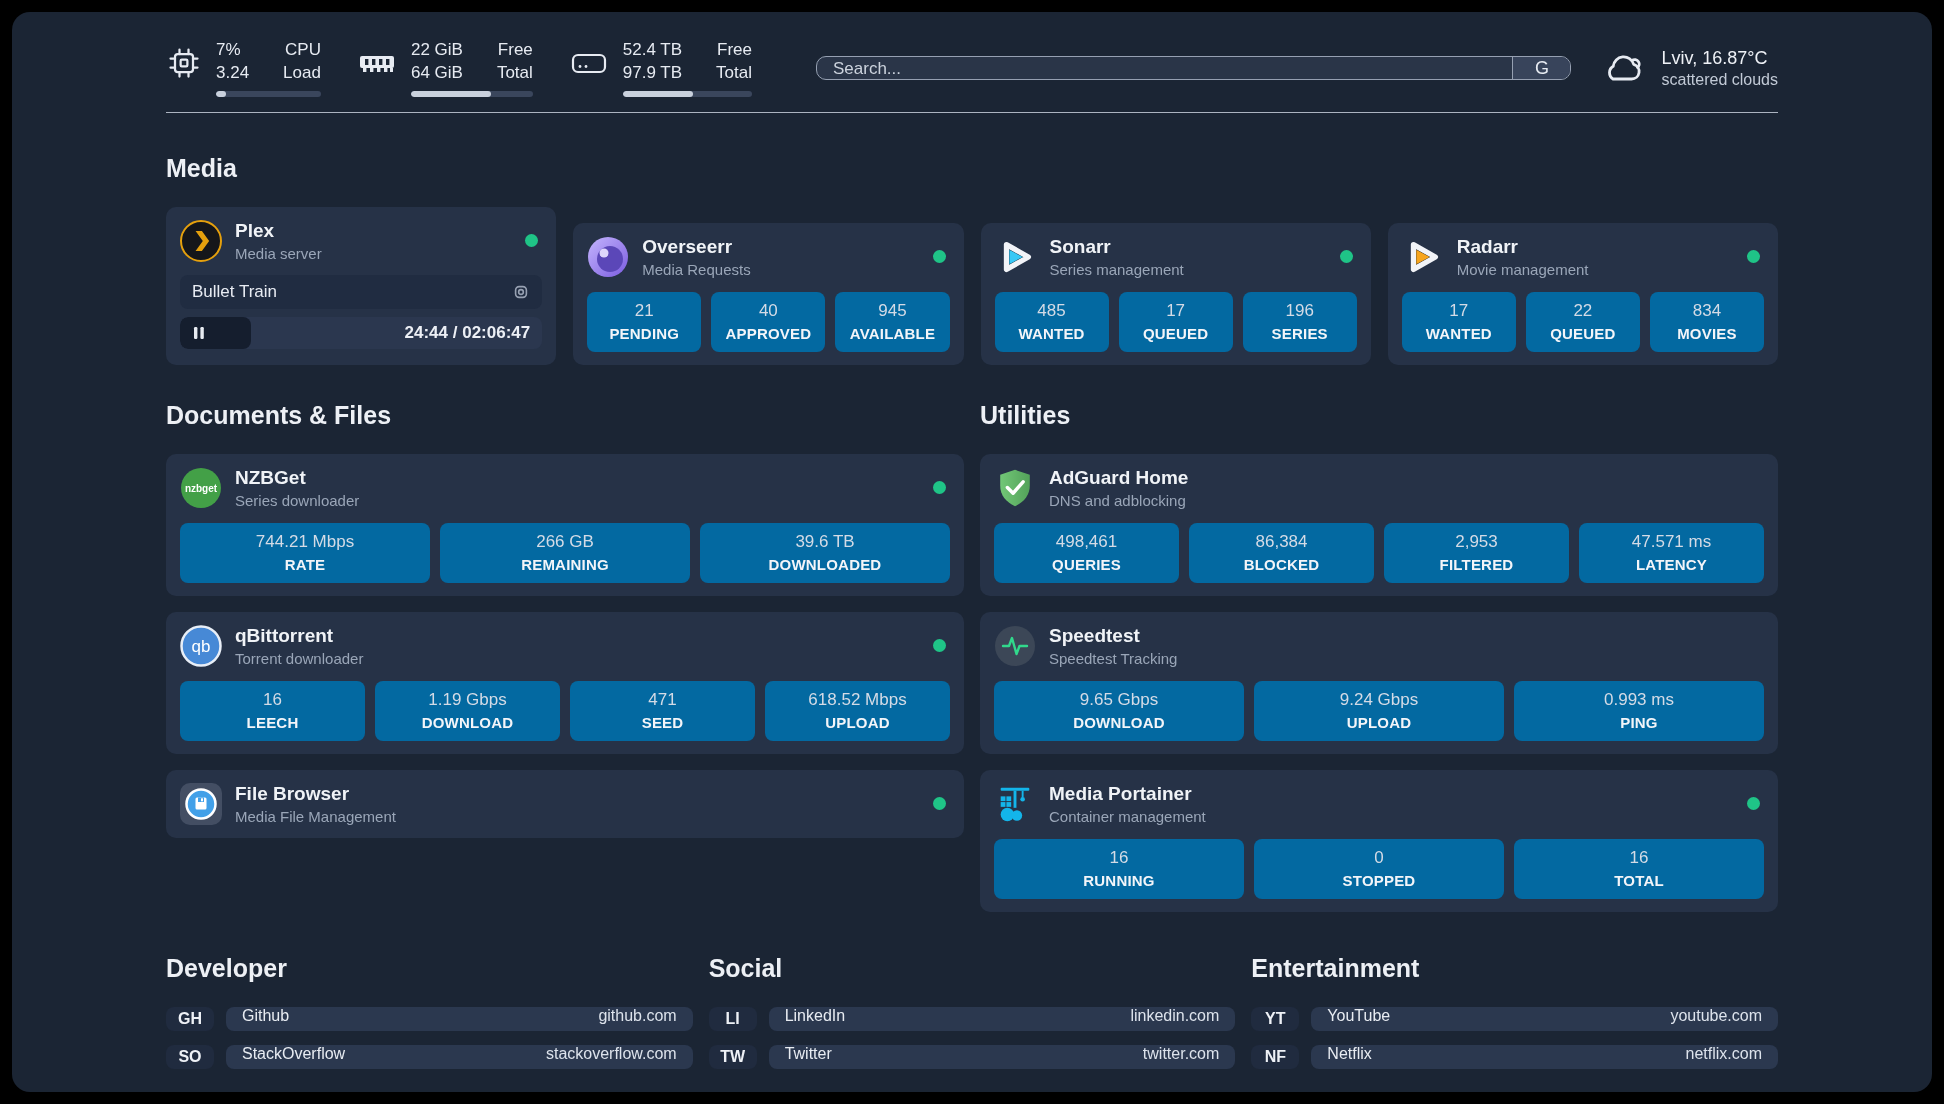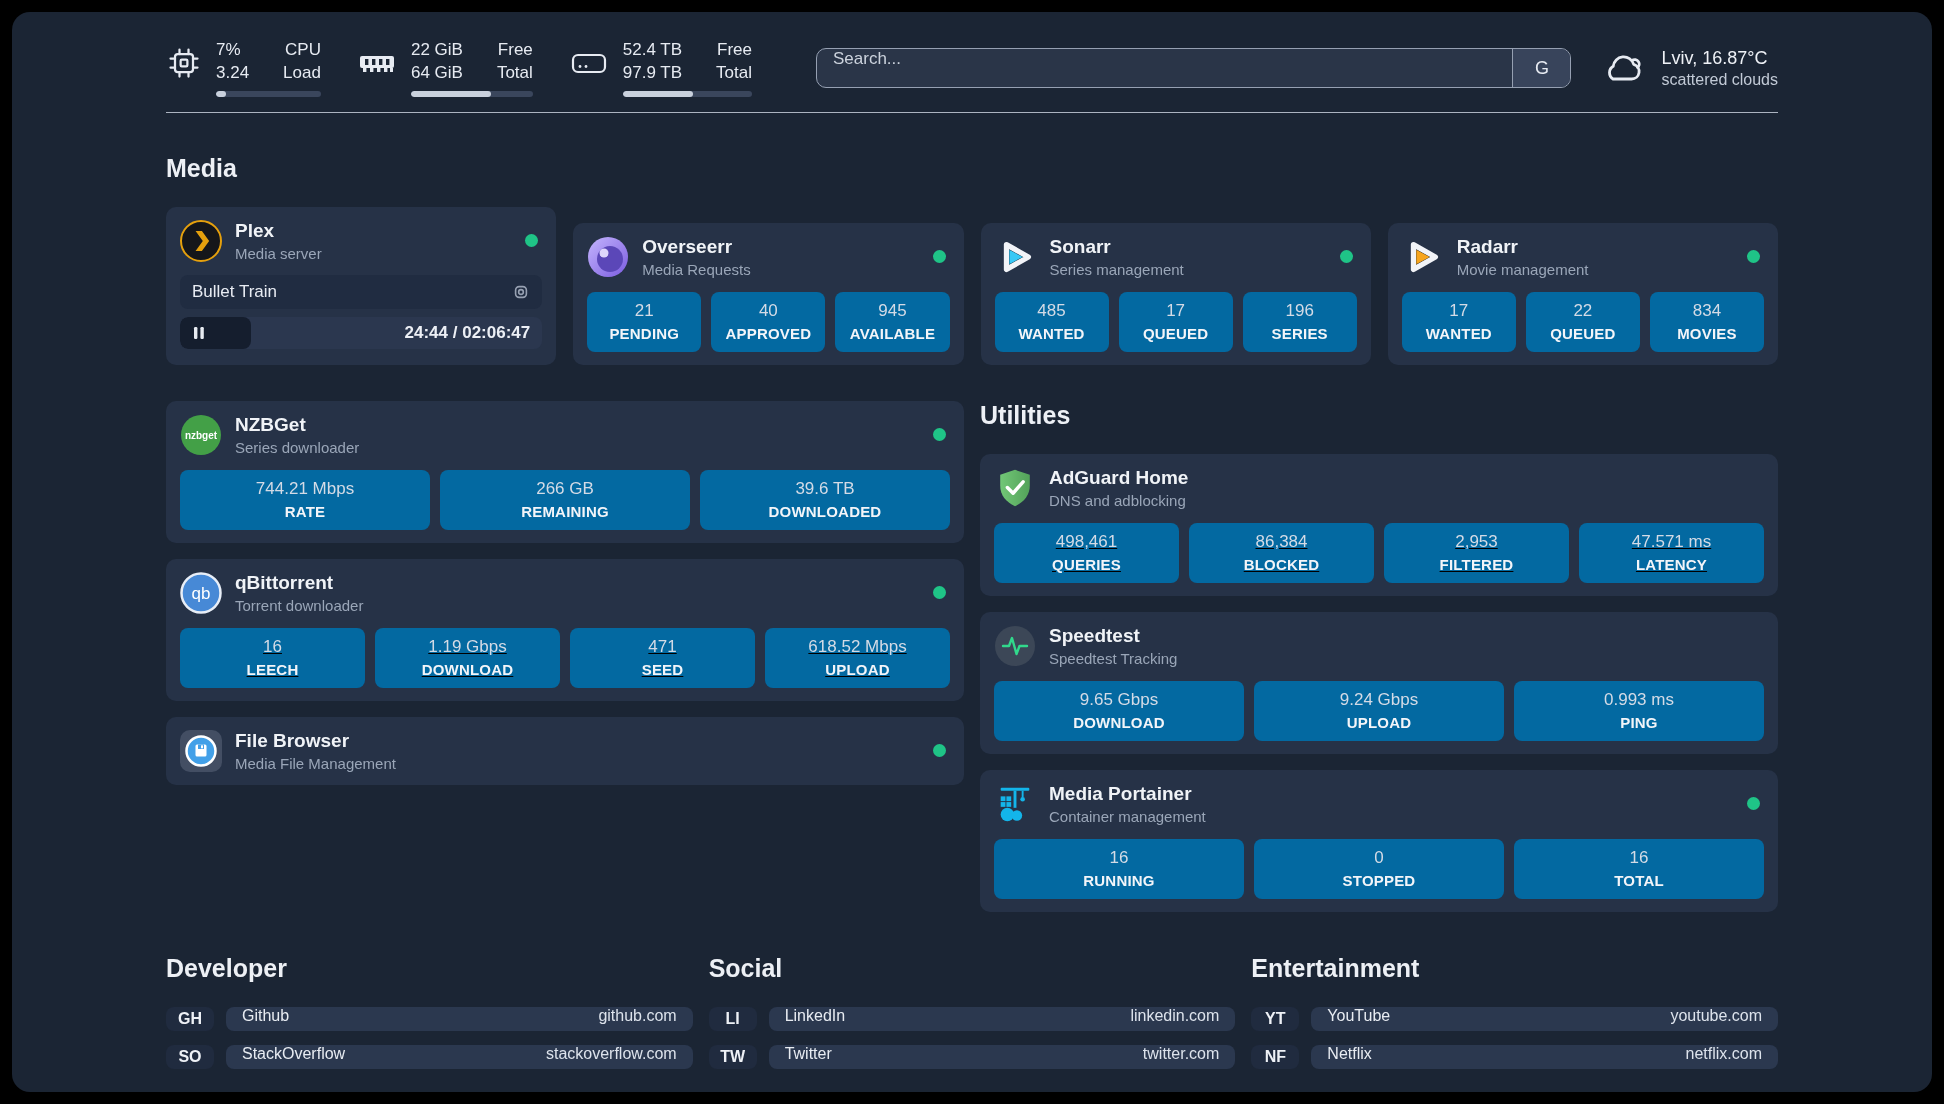--- a/index.html
+++ b/index.html
@@ -11,21 +11,21 @@
   
   .header { display:flex; align-items:center; height:56px; color:#e7ebf2; }
   .stat { display:flex; align-items:flex-start; gap:14px; margin-right:36px; }
   .stat svg { margin-top:6px; }
   .stat-cols { display:flex; gap:34px; font-size:17px; line-height:1.35; }
   .stat-col { display:flex; flex-direction:column; }
   .stat-col.right { text-align:right; }
   .stat-bar { height:6px; background:#3a465c; border-radius:3px; margin-top:6px; overflow:hidden; }
   .bar-fill { height:100%; background:#c9d1dd; border-radius:3px; }
 
-  .search { flex:1; display:flex; align-items:flex-start; height:40px; border:1px solid #96a0b2;
+  .search { flex:1; display:flex; align-items:flex-end; height:24px; border:1px solid #96a0b2;
             border-radius:10px; background:#2a3548; margin:0 28px; overflow:hidden; }
   .search input { flex:1; background:transparent; border:none; outline:none; color:#e7ebf2;
                   font-size:17px; padding:0 16px; font-family:"Liberation Sans",sans-serif; }
   .search input::placeholder { color:#ccd3dd; }
   .g-btn { width:58px; height:100%; border-left:1px solid #96a0b2; background:#38445b;
            color:#e7ebf2; display:flex; align-items:center; justify-content:center;
            font-size:18px; cursor:pointer; }
 
   .weather { display:flex; align-items:center; gap:14px; }
   .weather-loc { font-size:18px; color:#eef1f6; }
@@ -42,21 +42,21 @@
   .card { background:#263247; border-radius:10px; padding:13px 14px; position:relative; cursor:pointer; }
   .card + .card { margin-top:16px; }
   .card-head { display:flex; align-items:center; gap:13px; }
   .app-icon { width:42px; height:42px; flex:0 0 42px; display:flex; align-items:center; justify-content:center; }
   .app-name { font-size:19px; color:#f0f3f7; font-weight:600; }
   .app-sub { font-size:15px; color:#9aa6b8; margin-top:3px; }
   .dot { position:absolute; top:27px; right:18px; width:13px; height:13px; border-radius:50%; background:#1fc487; }
 
   .tiles { display:grid; gap:10px; margin-top:14px; }
   .tiles.c3 { grid-template-columns:repeat(3,1fr); }
-  .tiles.c4 { grid-template-columns:repeat(4,1fr);text-decoration:underline; }
+  .tiles.c4 { grid-template-columns:repeat(4,1fr); }
   .tile { background:#0369a1; border-radius:8px; text-align:center; padding:9px 4px 10px; }
   .tile-val { font-size:17px; color:#d4dbe6; }
   .tile-lab { font-size:15px; font-weight:700; color:#f3f5f9; margin-top:4px; letter-spacing:.2px; }
 
   
   .player-title { margin-top:13px; height:34px; background:#202c41; border-radius:8px;
                   display:flex; align-items:center; justify-content:space-between;
                   padding:0 12px; color:#e8ecf3; font-size:17px; }
   .player-progress { margin-top:8px; height:32px; background:#2b374f; border-radius:8px;
                      position:relative; display:flex; align-items:center; overflow:hidden; }
@@ -311,20 +311,21 @@
             <div class="tile-lab">MOVIES</div>
           </div>
         </div>
       </div>
     </div>
   </div>
 
   <div class="two-col">
 
     <div>
+      <h2 class="section-title">Documents &amp; Files</h2>
 
       <div class="card">
         <div class="card-head">
           <div class="app-icon">
             <svg width="42" height="42" viewBox="0 0 42 42">
               <circle cx="21" cy="21" r="20" fill="#43a047"></circle>
               <text x="21" y="24.5" text-anchor="middle" font-size="10" font-weight="600" fill="#ffffff" font-family="Liberation Sans, sans-serif">nzbget</text>
             </svg>
           </div>
           <div>

